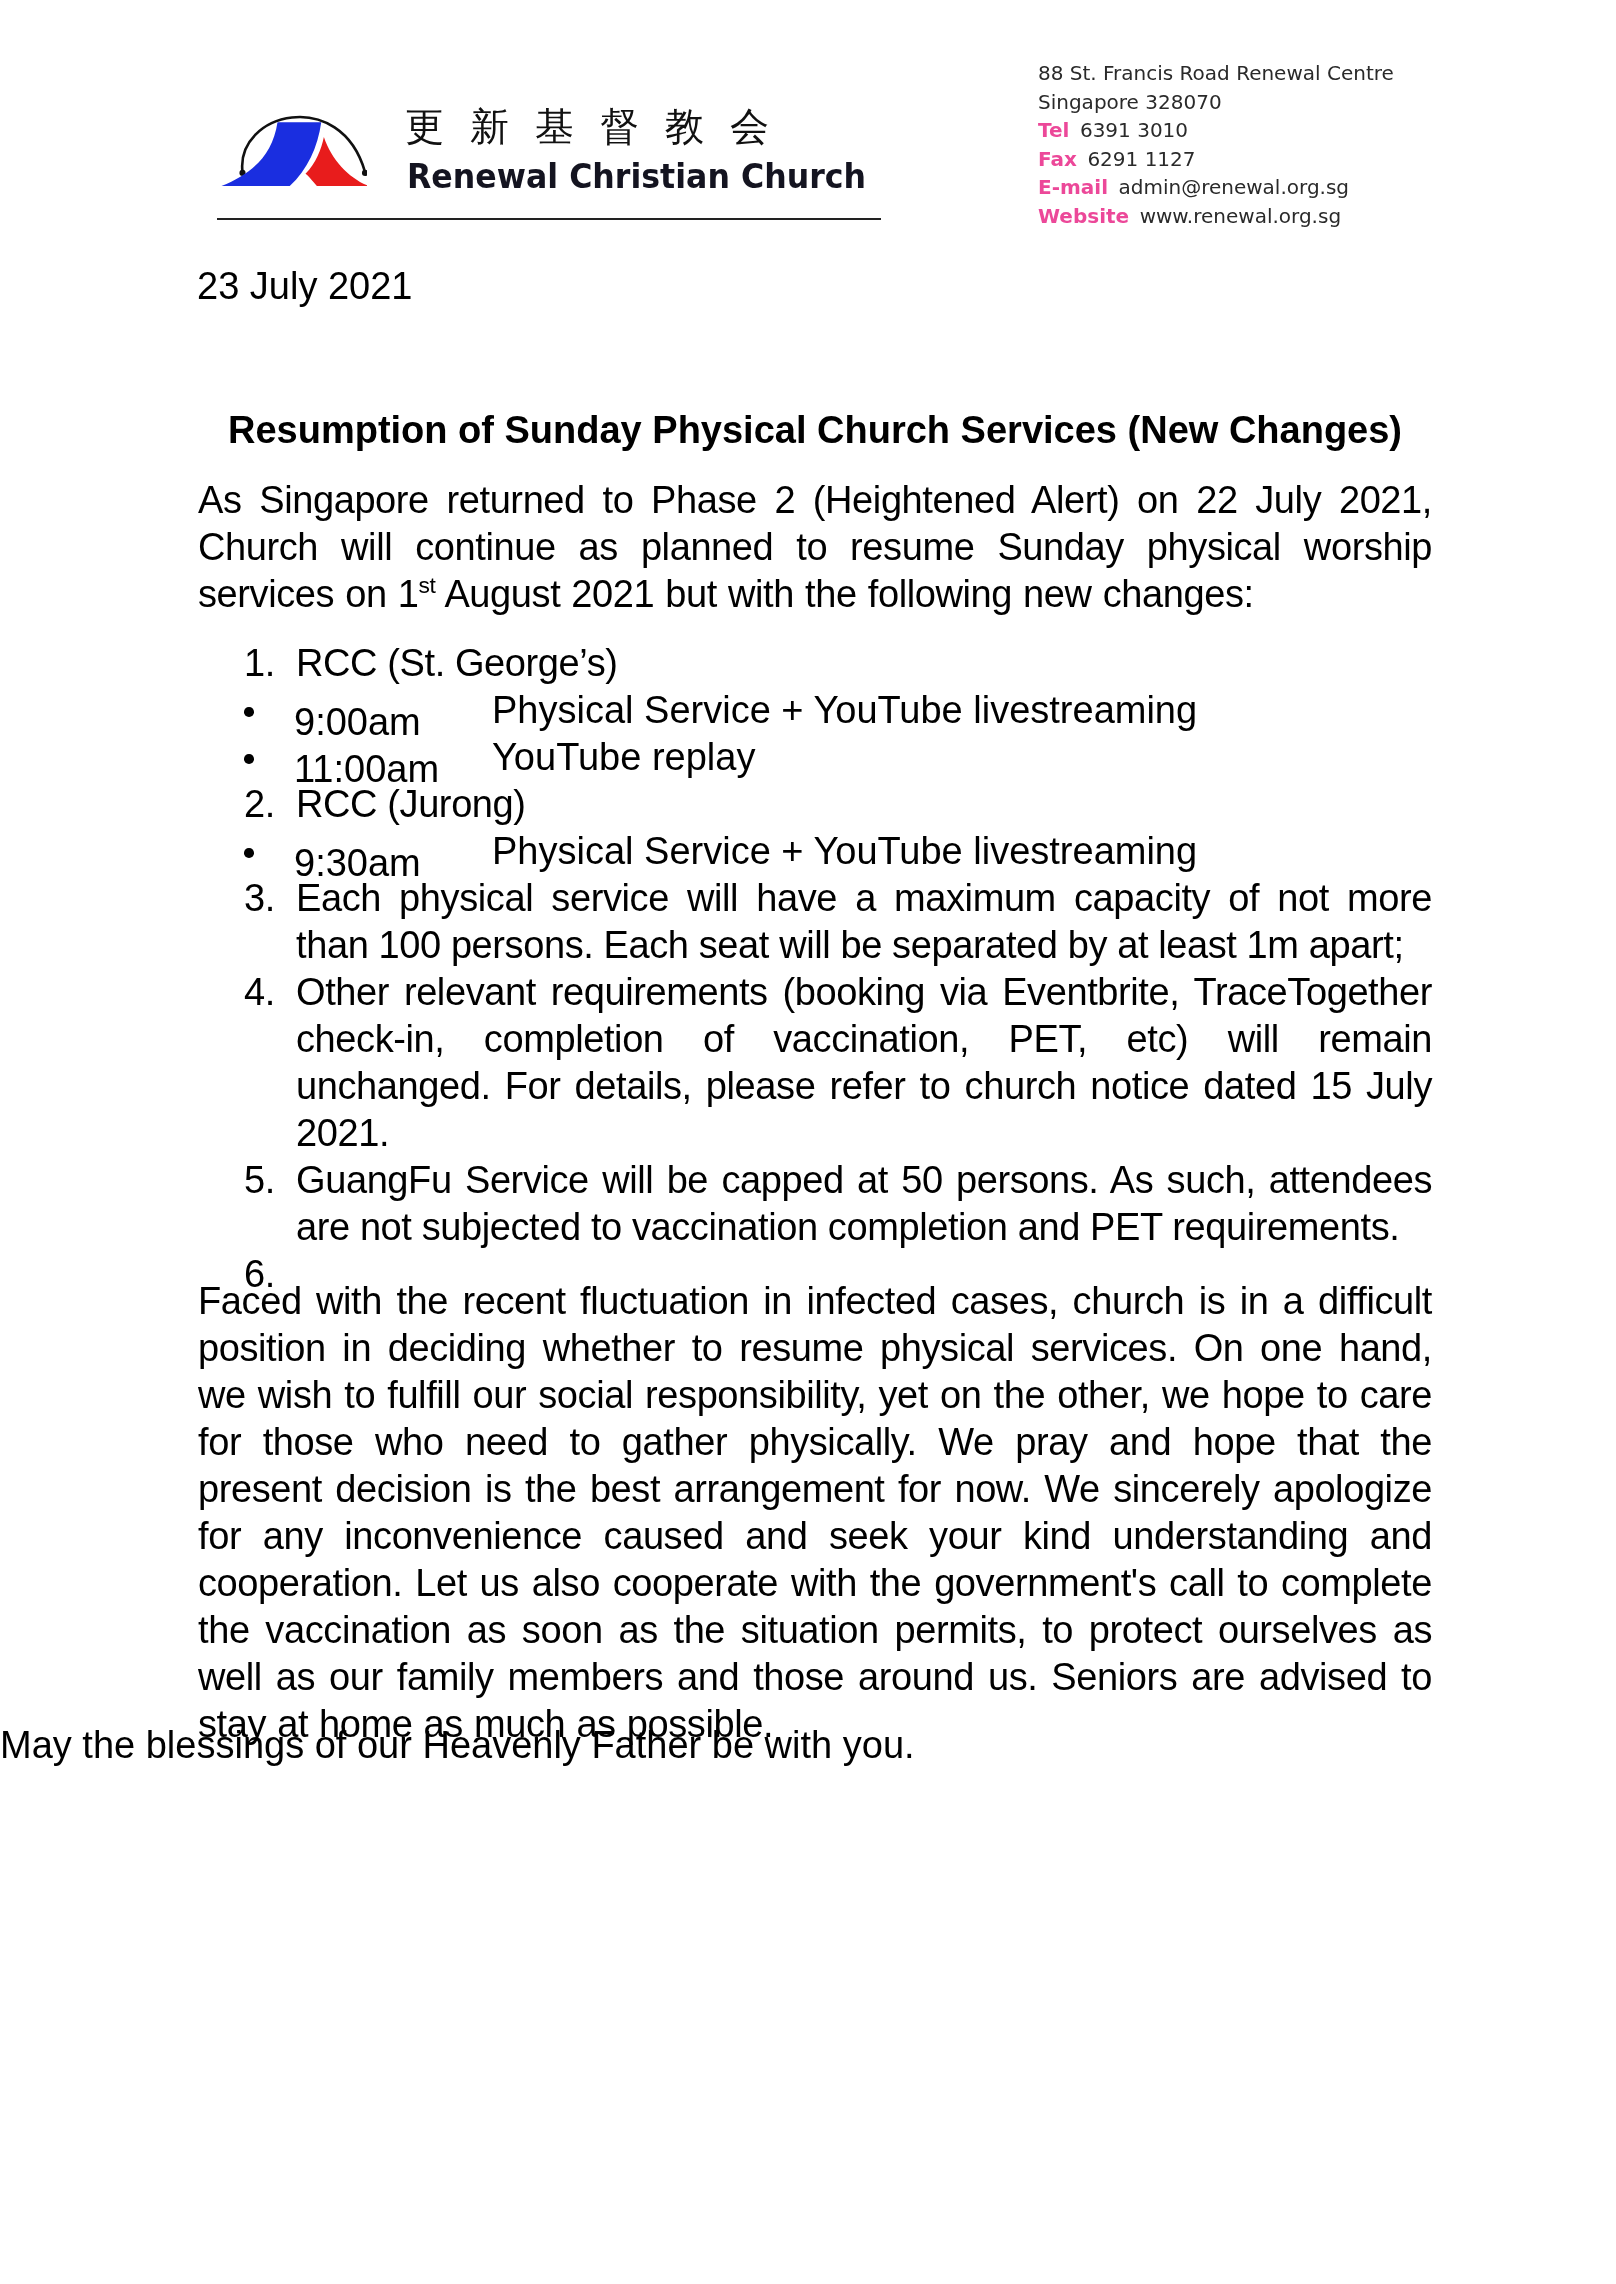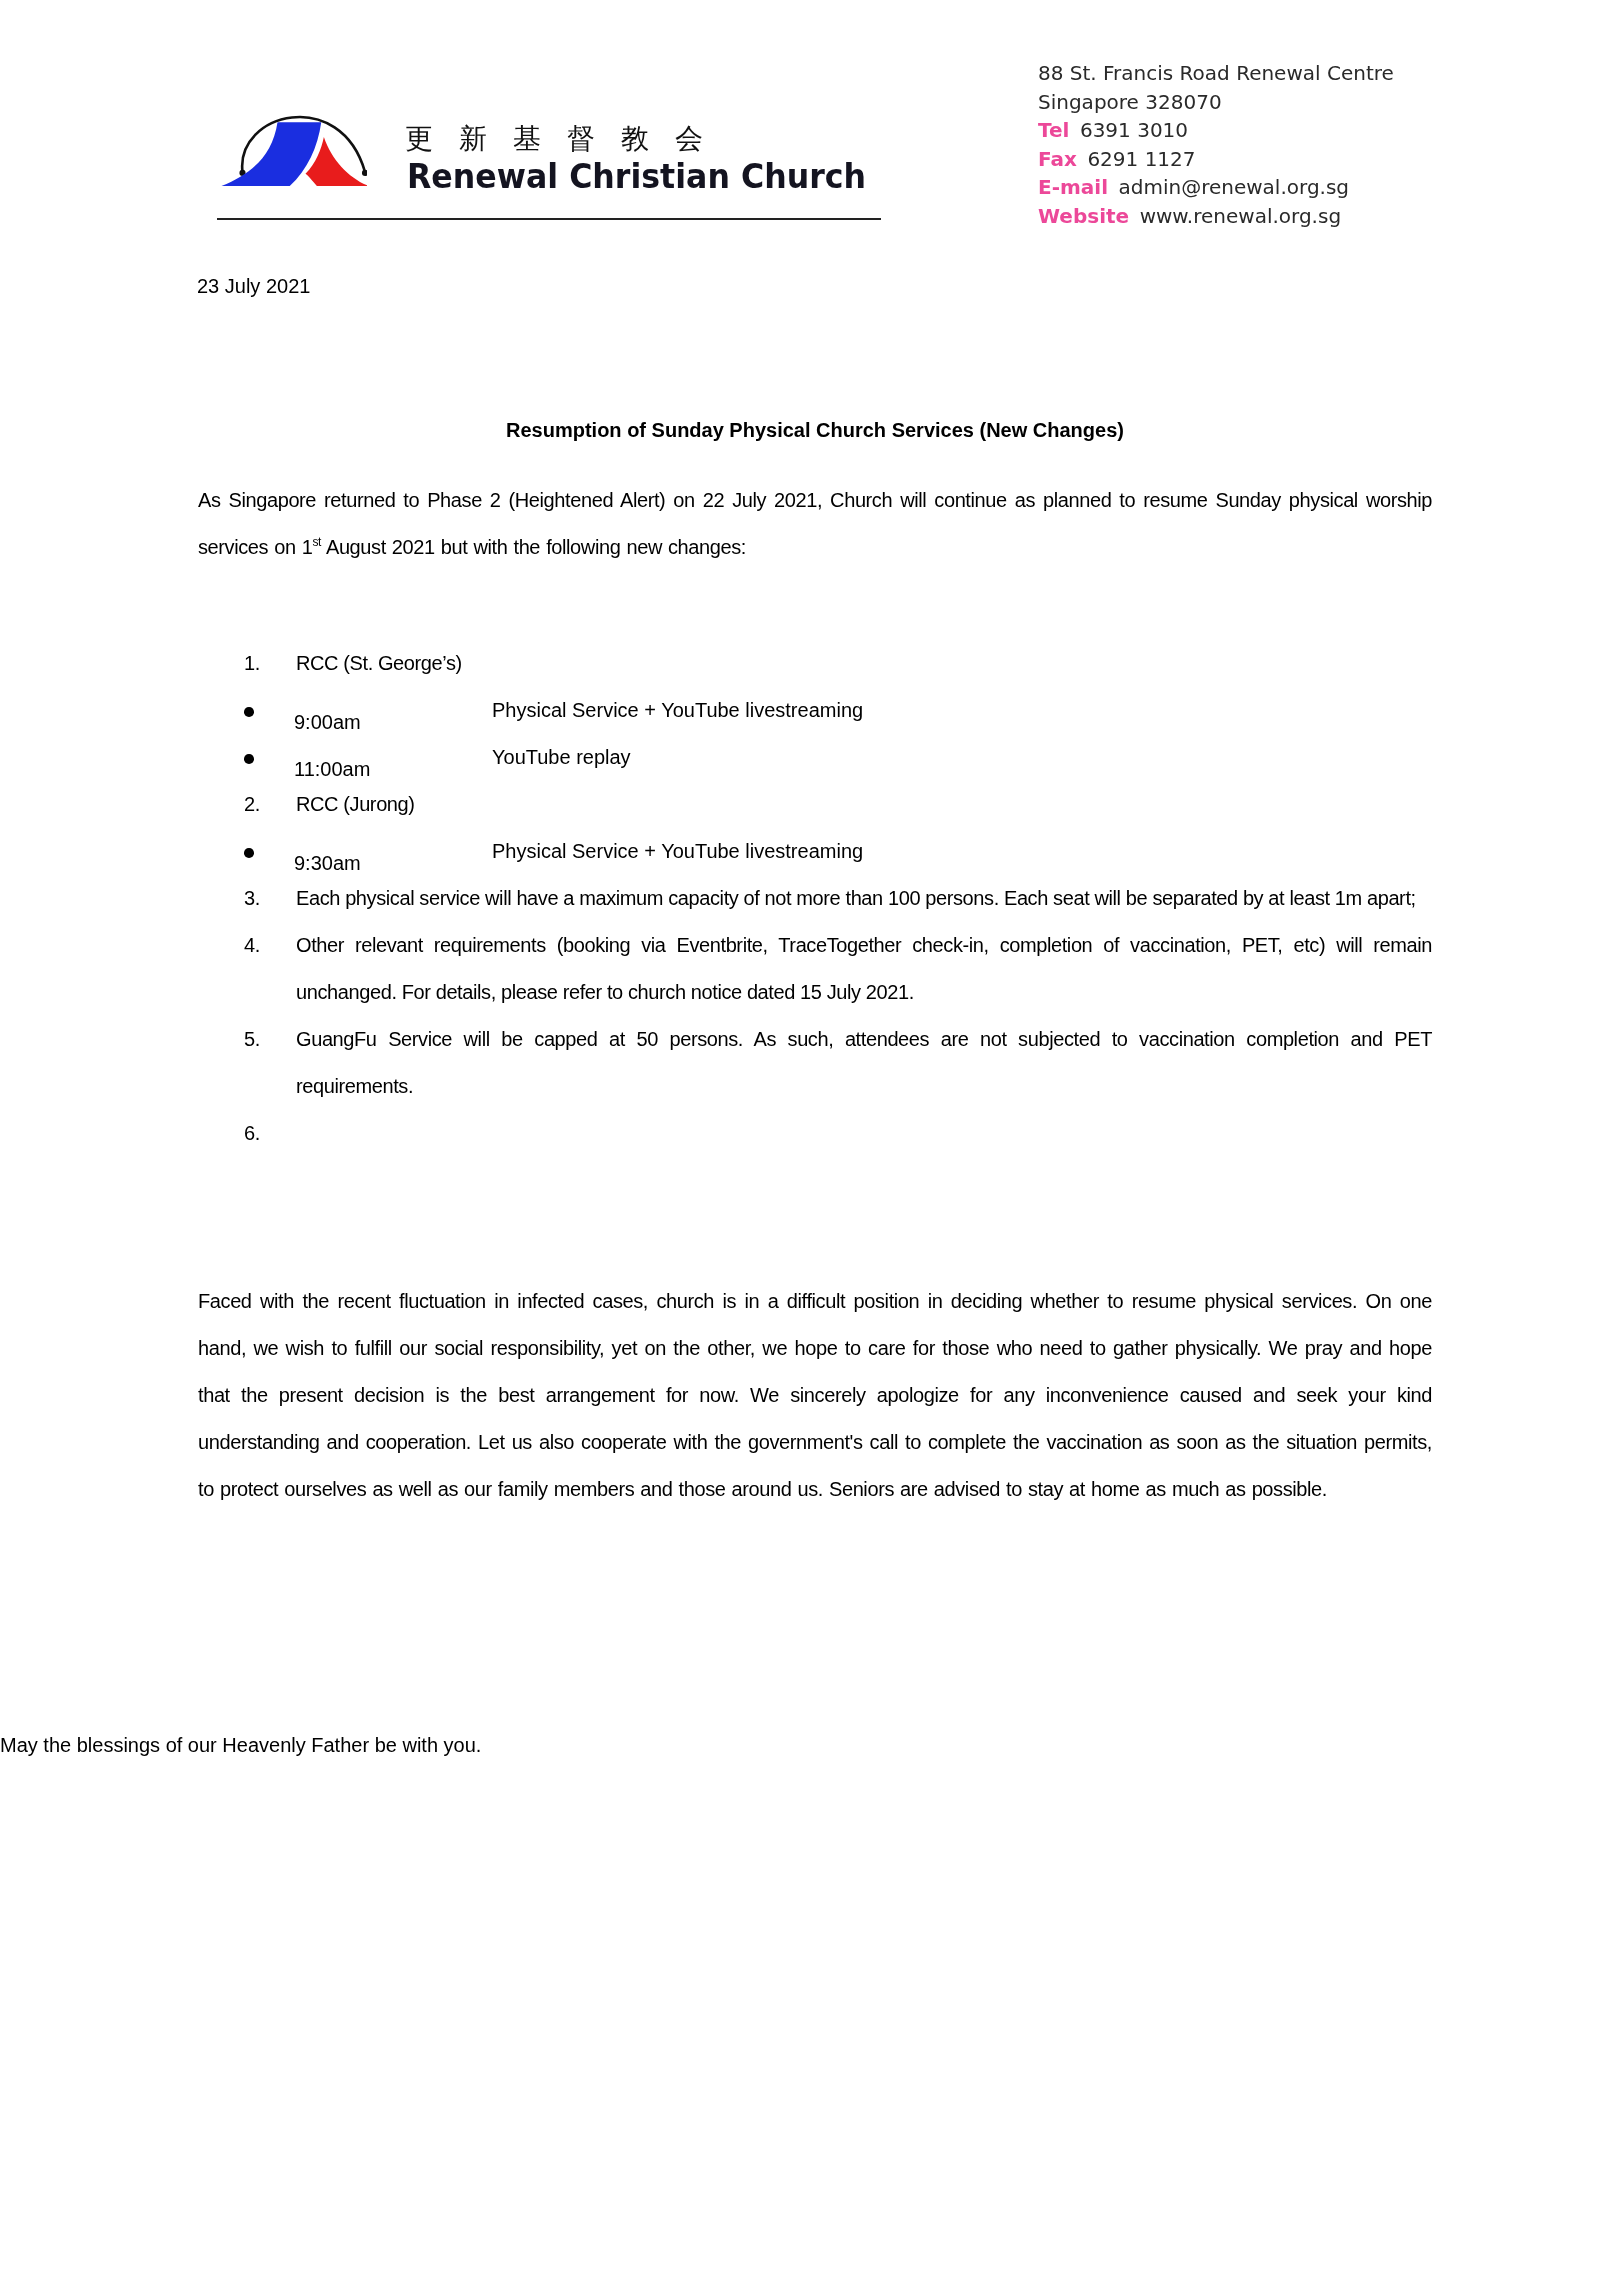--- a/index.html
+++ b/index.html
@@ -2,33 +2,33 @@
 <html style="font-size:14px"><head>
 <meta charset="utf-8">
 <style>
   html, body { margin: 0; padding: 0; background: #ffffff; }
   body { width: 1616px; height: 2284px; position: relative; overflow: hidden;
          font-family: "Liberation Sans", "DejaVu Sans", sans-serif; color: #000; }
   .abs { position: absolute; }
 
   
   #logo { left: 209px; top: 95px; width: 158px; height: 98px; }
-  #cn-name { left: 405px; top: 114px; font-family: "DejaVu Serif", serif; font-size: 28px;
+  #cn-name { left: 405px; top: 102px; font-family: "DejaVu Serif", serif; font-size: 39px;
              letter-spacing: 26px; color: #111; line-height: 49px; white-space: nowrap; }
   #en-name { left: 407px; top: 154px; font-family: "DejaVu Sans", sans-serif; font-weight: bold;
              font-size: 34px; color: #141420; line-height: 44px; white-space: nowrap;
              transform: scaleX(0.93); transform-origin: left center; }
   #head-rule { left: 217px; top: 218px; width: 664px; height: 1.8px; background: #222; }
 
   #contact { left: 1038px; top: 59px; font-family: "DejaVu Sans", sans-serif; font-size: 20px;
              color: #2a2a2a; line-height: 28.5px; white-space: nowrap; }
   #contact .lbl { font-weight: bold; color: #ec4899; margin-right: 10.5px; }
 
   
-  .txt { font-family: "Liberation Sans", sans-serif; font-size: 20px; line-height: 47px; color: #000; }
+  .txt { font-family: "Liberation Sans", sans-serif; font-size: 38px; line-height: 47px; color: #000; }
   #date { left: 197px; top: 263px; }
   #title { left: 198px; width: 1234px; top: 407px; text-align: center; font-weight: bold; }
 
   .para { left: 198px; width: 1234px; text-align: justify; text-align-last: left;
           letter-spacing: -0.4px; word-spacing: 0.9px; }
   #para1 { top: 477px; }
   #para2 { top: 1278px; }
   #closing { top: 1722px; }
 
   sup { font-size: 60%; line-height: 0; vertical-align: super; }

